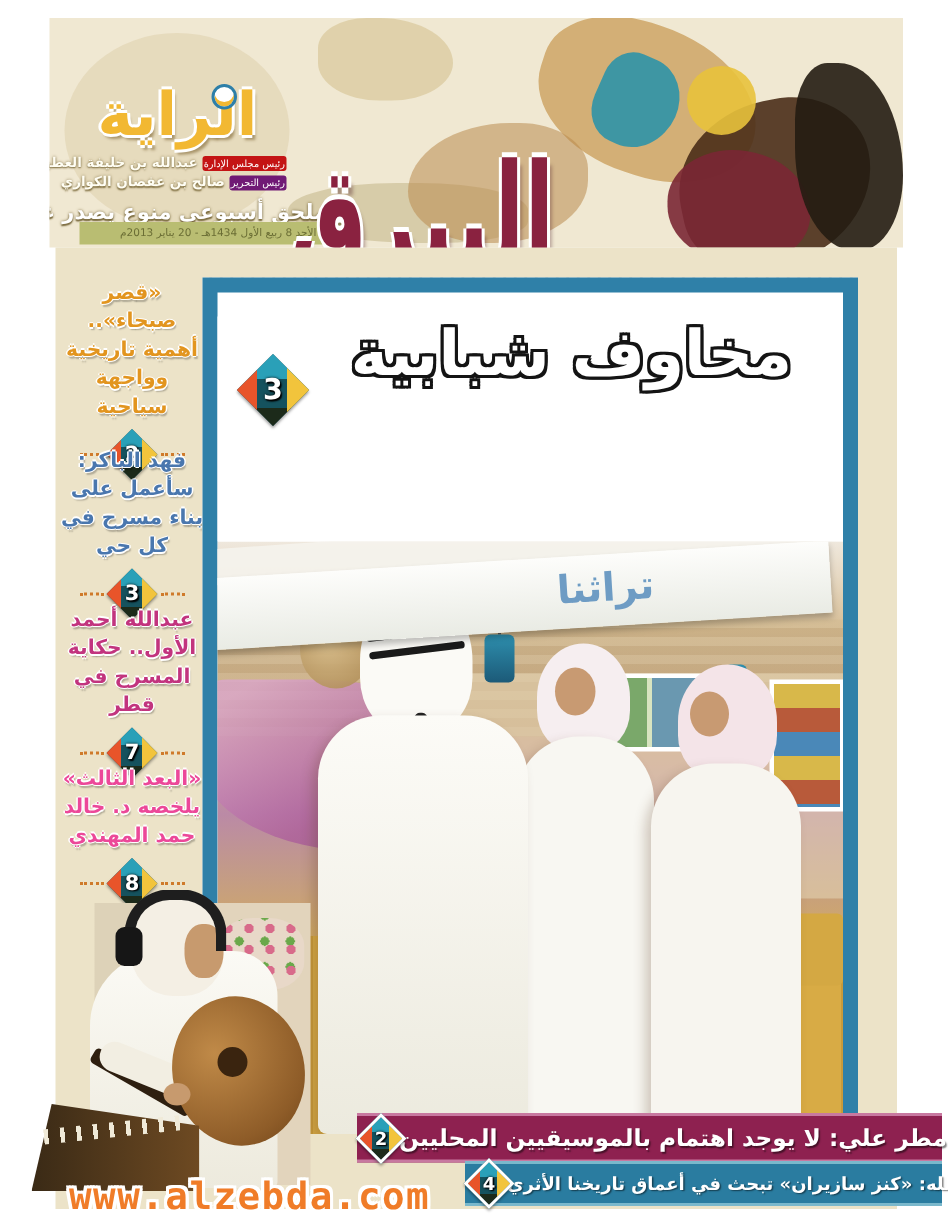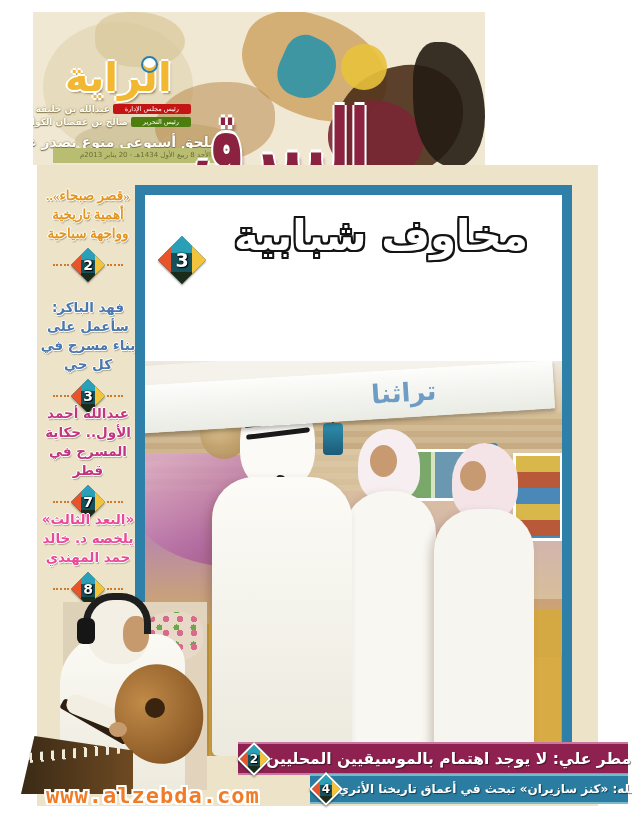--- a/index.html
+++ b/index.html
@@ -1,60 +1,60 @@
 <!DOCTYPE html>
 <html lang="ar"><head>
 <meta charset="utf-8">
 <style>
   html,body{margin:0;padding:0;background:#fff;}
   .page{position:relative;width:632px;height:818px;background:#fff;overflow:hidden;
         font-family:"DejaVu Sans",sans-serif;}
 
   
-  .masthead{position:absolute;left:33px;top:12px;width:452px;height:153px;background:#f0e8d2;overflow:hidden;}
+  .masthead{position:absolute;left:33px;top:12px;width:569px;height:153px;background:#f0e8d2;overflow:hidden;}
   .blob{position:absolute;opacity:.9;}
   .b1{right:95px;top:5px;width:150px;height:100px;background:#cfa96b;border-radius:45% 60% 50% 55%;transform:rotate(18deg);}
   .b2{right:20px;top:55px;width:130px;height:110px;background:#4a2e18;border-radius:55% 45% 60% 40%;transform:rotate(-12deg);}
   .b3{right:62px;top:88px;width:95px;height:75px;background:#7a2734;border-radius:50% 60% 45% 55%;}
   .b4{right:150px;top:25px;width:55px;height:62px;background:#2e93a8;border-radius:40% 55% 60% 45%;transform:rotate(24deg);}
   .b5{right:98px;top:32px;width:46px;height:46px;background:#e8c23c;border-radius:50%;}
   .b6{right:0;top:30px;width:72px;height:125px;background:#241c12;border-radius:30% 60% 40% 55%;}
   .b7{right:210px;top:70px;width:120px;height:80px;background:#b98a4e;border-radius:60% 40% 55% 45%;opacity:.55;}
   .b8{left:10px;top:10px;width:150px;height:130px;background:#e3d7b8;border-radius:50%;opacity:.8;}
   .b9{right:300px;top:0;width:90px;height:55px;background:#d8c79a;border-radius:40% 60% 50% 50%;opacity:.7;}
   .b10{right:250px;top:110px;width:160px;height:40px;background:#c7b98e;border-radius:50% 50% 40% 60%;opacity:.6;}
 
   .raya-logo{position:absolute;left:32px;top:42px;font-size:40px;font-weight:bold;color:#f2b832;
     text-shadow:-2px 0 #fff,2px 0 #fff,0 -2px #fff,0 2px #fff,2px 3px 2px rgba(90,60,0,.45);direction:rtl;}
   .raya-ball{position:absolute;left:108px;top:44px;width:13px;height:13px;border-radius:50%;
     background:#fff;border:2px solid #2e7fa8;box-shadow:inset 0 -3px 0 #f2b832;}
   .mast-lines{position:absolute;left:18px;top:92px;width:140px;direction:rtl;text-align:right;}
   .mast-line{display:flex;flex-direction:row;align-items:center;gap:3px;margin-bottom:3px;justify-content:flex-start;}
-  .mast-label{font-size:6.5px;color:#fff;padding:1px 12px;border-radius:2px;white-space:nowrap;}
+  .mast-label{font-size:6.5px;color:#fff;padding:1px 1px;border-radius:2px;white-space:nowrap;}
   .lbl-red{background:#c41414;}
-  .lbl-olive{background:#4d7c0f;}
+  .lbl-olive{background:#701a75;}
   .mast-name{font-size:9px;font-weight:bold;color:#fffef4;white-space:nowrap;
     text-shadow:0 0 2px #8a7a4e,0 1px 1px #8a7a4e;}
   .tagline{position:absolute;left:10px;top:122px;width:175px;direction:rtl;text-align:center;
     font-size:14px;font-weight:bold;color:#fff;text-shadow:0 0 2px #7a6a3e,0 1px 1px #7a6a3e;white-space:nowrap;}
   .date-strip{position:absolute;left:20px;top:136px;width:185px;height:15px;background:#b9bd72;
     font-size:7px;color:#6b6e35;line-height:15px;direction:rtl;text-align:center;white-space:nowrap;overflow:hidden;}
   .bairaq-logo{position:absolute;left:158px;top:4px;width:180px;height:150px;display:flex;align-items:center;justify-content:center;
     font-size:58px;font-weight:bold;color:#8a2240;transform:scaleY(1.75);transform-origin:top center;direction:rtl;
     text-shadow:-2px 0 #fff,2px 0 #fff,0 -2px #fff,0 2px #fff,3px 3px 2px rgba(60,10,25,.35);z-index:3;}
 
   
   .cream-panel{position:absolute;left:37px;top:165px;width:561px;height:641px;background:#ece3c8;z-index:1;}
 
   
   .sidebar-item{position:absolute;width:96px;left:40px;z-index:2;text-align:center;}
   .si-1{top:186px;} .si-2{top:298px;} .si-3{top:404px;} .si-4{top:510px;}
   .side-text{direction:rtl;font-size:13.5px;font-weight:bold;line-height:19px;
     text-shadow:-1px 0 #fff,1px 0 #fff,0 -1px #fff,0 1px #fff,1px 2px 1px rgba(0,0,0,.25);}
-  .c-orange{color:#e2951f;font-family:Liberation Serif, serif;} .c-blue{color:#4a77ae;} .c-magenta{color:#c2347e;} .c-teal{color:#ec4899;}
+  .c-orange{color:#e2951f;} .c-blue{color:#4a77ae;} .c-magenta{color:#c2347e;} .c-teal{color:#ec4899;}
   .badge-row{margin-top:10px;display:flex;align-items:center;justify-content:center;gap:7px;}
   .dots{width:16px;border-top:2px dotted #cf7a2a;height:0;}
   .diamond{width:24px;height:24px;transform:rotate(45deg);flex:0 0 auto;position:relative;
     background-color:#15525e;
     background-image:linear-gradient(45deg,#e8542a 0 28%,transparent 28%),
       linear-gradient(-135deg,#f2c43c 0 30%,transparent 30%),
       linear-gradient(135deg,#2aa0b8 0 35%,transparent 35%),
       linear-gradient(-45deg,#1c2a1a 0 25%,transparent 25%);
     box-shadow:1px 1px 2px rgba(0,0,0,.4);}
   .diamond i{position:absolute;inset:0;display:flex;align-items:center;justify-content:center;
@@ -167,21 +167,21 @@
     background:linear-gradient(90deg,#3a2a16,#6e4a22);
     clip-path:polygon(0 100%,12% 0,100% 25%,100% 100%);}
   .ou-pegs{position:absolute;left:4px;top:150px;width:96px;height:10px;transform:rotate(-6deg);
     background:repeating-linear-gradient(90deg,#f0ead8 0 3px,transparent 3px 11px);}
 
   
   .wm-tag{position:absolute;left:300px;top:792px;width:330px;direction:rtl;text-align:center;z-index:7;
     font-size:13px;font-weight:bold;color:#16245e;white-space:nowrap;
     text-shadow:-1px 0 #ccd4ee,1px 0 #ccd4ee,0 -1px #ccd4ee,0 1px #ccd4ee,1px 1px 0 #ccd4ee;}
   .wm-url{position:absolute;left:46px;top:783px;z-index:7;font-family:"DejaVu Sans Mono",monospace;
-    font-size:22px;font-weight:bold;color:#f07c28;letter-spacing:1px;white-space:nowrap;
+    font-size:25px;font-weight:bold;color:#f07c28;letter-spacing:1px;white-space:nowrap;
     text-shadow:-2px 0 #fff,2px 0 #fff,0 -2px #fff,0 2px #fff,-2px -2px #fff,2px 2px #fff,2px -2px #fff,-2px 2px #fff;}
 </style>
 </head>
 <body>
 
 <div class="page">
 
   <header class="masthead">
     <div class="blob b8"></div>
     <div class="blob b9"></div>

